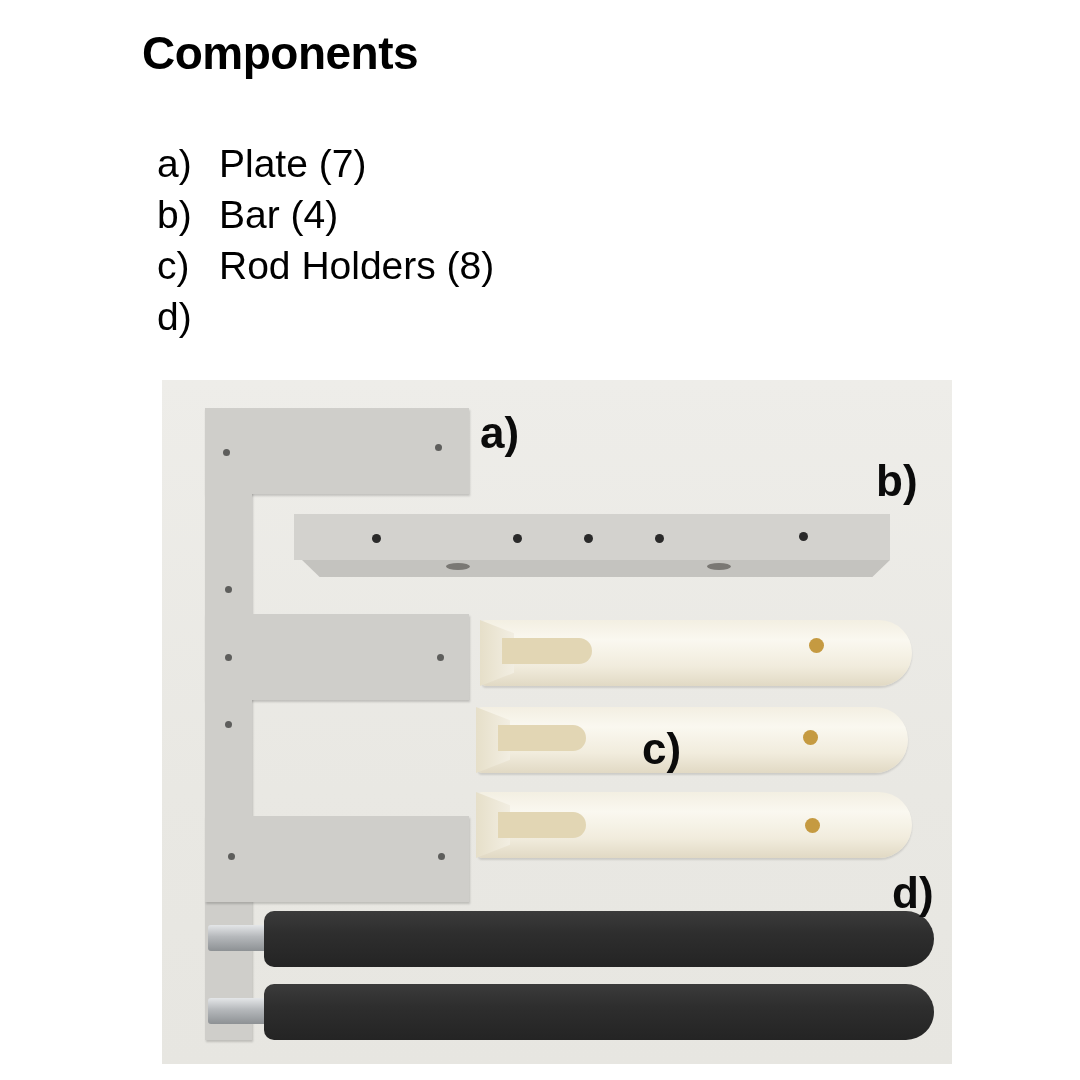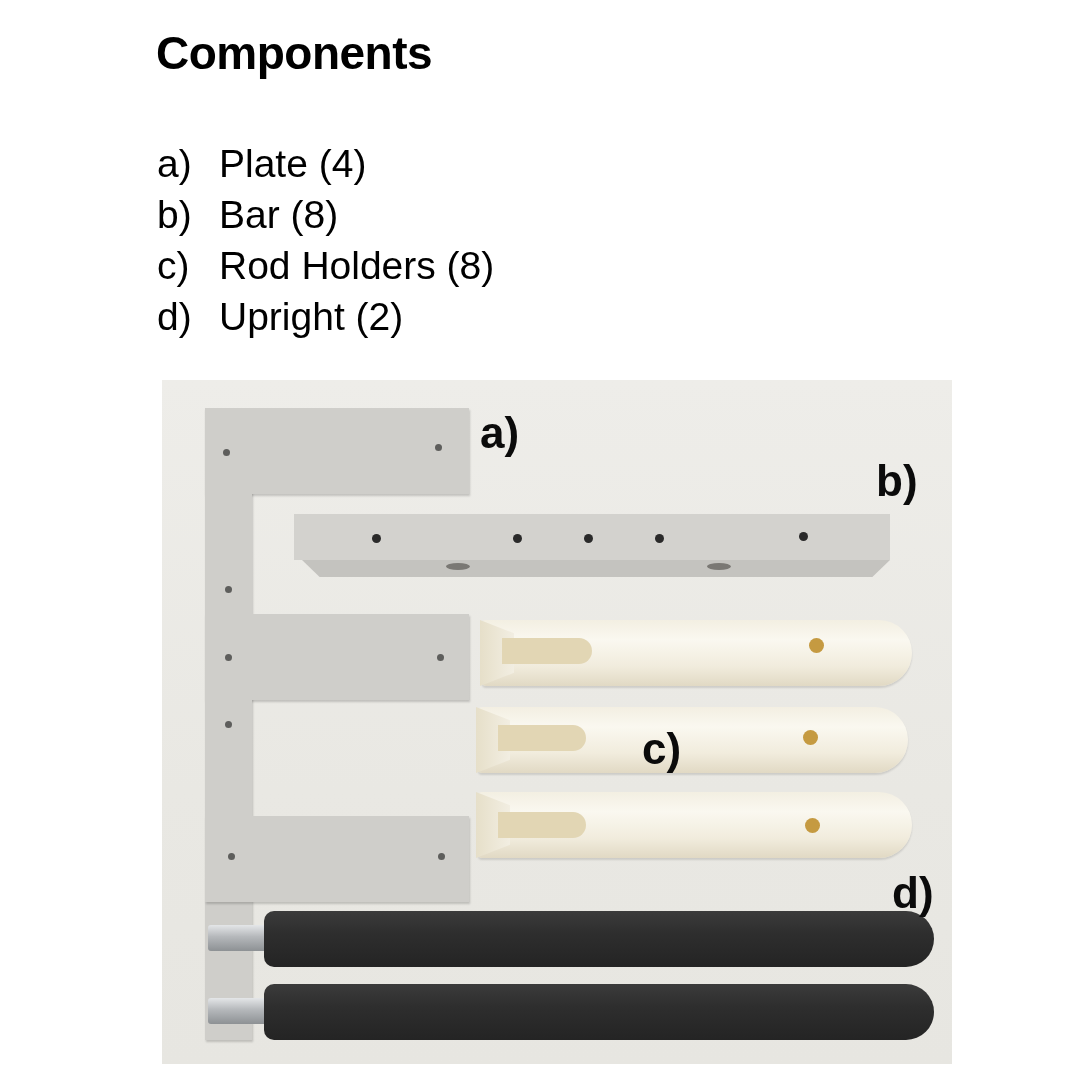--- a/index.html
+++ b/index.html
@@ -1,17 +1,17 @@
 <!DOCTYPE html>
 <html><head>
 <meta charset="utf-8">
 <style>
   html, body { margin:0; padding:0; background:#ffffff; }
   body { width:1080px; height:1080px; position:relative; overflow:hidden; font-family:"Liberation Sans", sans-serif; color:#000; }
-  .title { position:absolute; left:156px; top:26px; font-size:46px; font-weight:bold; letter-spacing:-0.5px; }
+  .title { position:absolute; left:142px; top:26px; font-size:46px; font-weight:bold; letter-spacing:-0.5px; }
   .list { position:absolute; left:157px; top:138px; font-size:39px; line-height:51px; }
   .list .row { display:flex; }
   .list .mk { width:62px; }
   .photo { position:absolute; left:162px; top:380px; width:790px; height:684px; background:#ecebe7; overflow:hidden; }
   .photo .bgshade { position:absolute; inset:0; background:linear-gradient(180deg,#eeede9 0%,#e9e8e3 60%,#e7e6e1 100%); }
   .lbl { position:absolute; font-weight:bold; font-size:44px; color:#0b0b0b; }
   
   .plate { position:absolute; background:#cfceca; box-shadow:1px 2px 2px rgba(0,0,0,0.18); }
   .hole { position:absolute; width:7px; height:7px; border-radius:50%; background:#5e5e5c; }
   
@@ -29,33 +29,32 @@
   .alum { position:absolute; height:26px; background:linear-gradient(180deg,#e4e6e8 0%,#b5b8bb 45%,#8d9194 100%); border-radius:3px 0 0 3px; }
 </style>
 </head>
 <body>
 
 <div class="title">Components</div>
 
 <div class="list">
   <div class="row">
       <span class="mk">a)</span>
-      <span>Plate (4)</span>
+      <span>Plate (7)</span>
     </div>
   <div class="row">
       <span class="mk">b)</span>
-      <span>Bar (8)</span>
+      <span>Bar (4)</span>
     </div>
   <div class="row">
       <span class="mk">c)</span>
       <span>Rod Holders (8)</span>
     </div>
   <div class="row">
       <span class="mk">d)</span>
-      <span>Upright (2)</span>
     </div>
 </div>
 
 <div class="photo">
   <div class="bgshade"></div>
 
   <div>
     <div class="plate" style="left:43px;top:28px;width:47px;height:632px;"></div>
     <div class="plate" style="left:43px;top:28px;width:264px;height:86px;"></div>
     <div class="plate" style="left:43px;top:234px;width:264px;height:86px;"></div>

